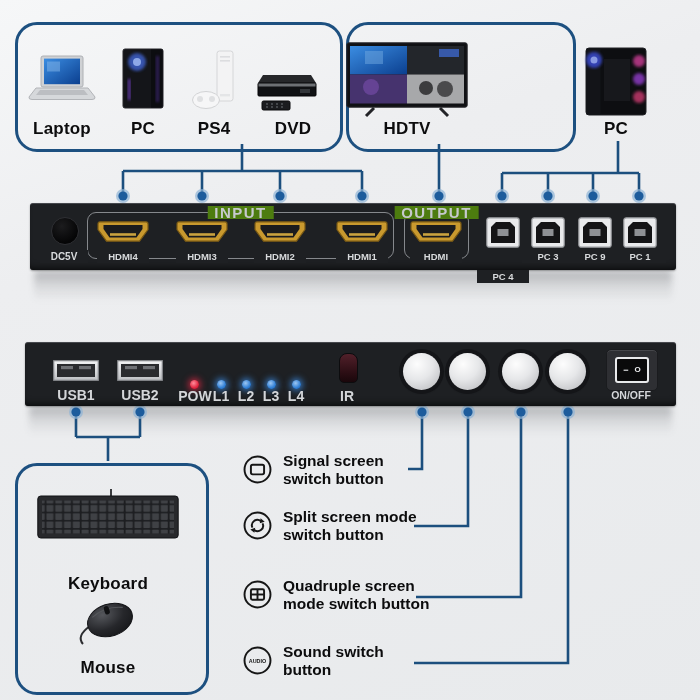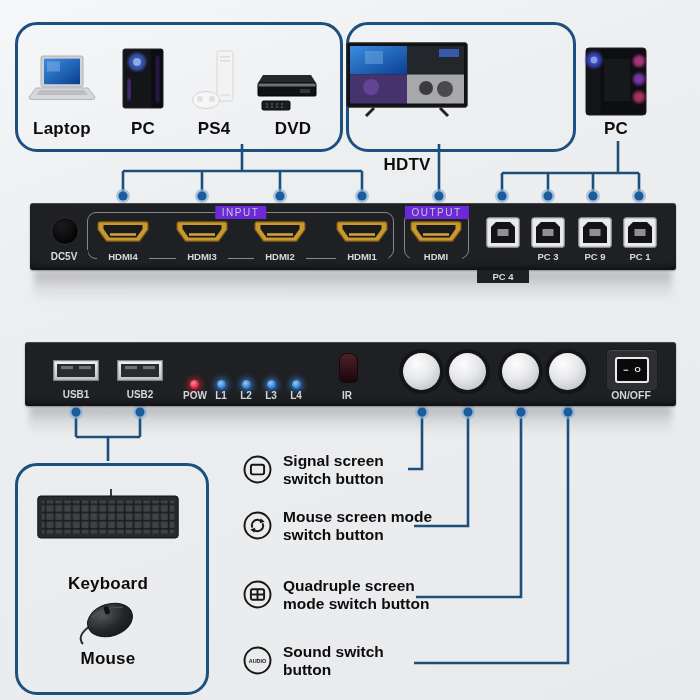--- a/index.html
+++ b/index.html
@@ -16,39 +16,39 @@
   .dev-item svg{display:block;}
   .dev-label{font-weight:bold;font-size:17px;letter-spacing:.2px;text-align:center;white-space:nowrap;}
   
   .panel{position:absolute;background:#1e2023;border-radius:3px;z-index:3;
     border-top:1px solid #46484d;box-shadow:inset 0 -7px 9px -7px #000,0 1px 2px rgba(0,0,0,.35);}
   .refl{position:absolute;z-index:1;filter:blur(3px);border-radius:4px;
     background:linear-gradient(180deg,rgba(45,48,54,.30),rgba(45,48,54,.10) 45%,rgba(45,48,54,0) 90%);}
   .port-label{position:absolute;font-size:9.5px;font-weight:bold;color:#d8dadc;text-align:center;
     background:#1e2023;line-height:13px;z-index:4;white-space:nowrap;}
   .bracket{position:absolute;border:1.5px solid #85888c;border-radius:9px;}
-  .grp-label{position:absolute;top:-7px;left:50%;transform:translateX(-50%);background:#6d28d9;
-    padding:0 7px;color:#c6c9cd;font-size:10px;font-weight:normal;letter-spacing:1.5px;line-height:13px;white-space:nowrap;}
+  .grp-label{position:absolute;top:-7px;left:50%;transform:translateX(-50%);background:#4d7c0f;
+    padding:0 7px;color:#c6c9cd;font-size:15px;font-weight:bold;letter-spacing:1.5px;line-height:13px;white-space:nowrap;}
   .dc-jack{position:absolute;width:26px;height:26px;border-radius:50%;
     background:radial-gradient(circle at 38% 32%,#1c1c1e,#050506 70%);border:1px solid #2e2f33;}
   .led{position:absolute;width:9px;height:9px;border-radius:50%;}
   .led-blue{background:radial-gradient(circle at 40% 35%,#9cc6f2,#2f7fd6 60%,#1d5ca8);box-shadow:0 0 6px 2px rgba(60,140,230,.75);}
   .led-red{background:radial-gradient(circle at 40% 35%,#ff8c9a,#e02540 60%,#a8102a);box-shadow:0 0 6px 2px rgba(235,40,70,.7);}
   .ir-eye{position:absolute;width:17px;height:28px;border-radius:8px 8px 5px 5px;
     background:linear-gradient(180deg,#51202a,#2a0d13 70%,#1a070b);border:1px solid #0c0c0e;}
   .push-btn{position:absolute;width:37px;height:37px;border-radius:50%;
     background:radial-gradient(circle at 38% 30%,#fdfdfd,#e6e7e9 45%,#c8c9cc 78%,#b3b4b7);
     box-shadow:0 0 0 4px #141518,0 2px 3px rgba(0,0,0,.55);}
   .rocker-bezel{position:absolute;width:50px;height:40px;background:#2e2f33;border:1px solid #1a1b1e;
     border-radius:5px;display:flex;align-items:center;justify-content:center;box-shadow:inset 0 1px 0 #46474b;}
   .rocker{width:30px;height:22px;background:#0a0a0b;border:2px solid #e9eaec;border-radius:3px;
     display:flex;align-items:center;justify-content:space-evenly;color:#f0f1f3;font-weight:bold;}
   .rocker .on{font-size:9px;line-height:9px;}
   .rocker .off{font-size:8px;line-height:8px;}
-  .panel-label{position:absolute;font-size:10px;font-weight:bold;color:#d4d6d9;text-align:center;line-height:12px;white-space:nowrap;}
+  .panel-label{position:absolute;font-size:14px;font-weight:bold;color:#d4d6d9;text-align:center;line-height:12px;white-space:nowrap;}
   
   .legend-row{position:absolute;left:242px;display:flex;align-items:center;gap:10px;z-index:3;}
   .legend-text{font-size:15.5px;font-weight:bold;line-height:17.5px;white-space:nowrap;}
   .legend-icon{display:block;flex:0 0 auto;}
   #connectors{position:absolute;left:0;top:0;z-index:2;}
 </style>
 </head>
 <body>
 
 <div id="stage">
@@ -222,21 +222,21 @@
           <circle cx="26" cy="32" r=".9"></circle>
         <circle cx="11" cy="35" r=".9"></circle>
           <circle cx="16" cy="35" r=".9"></circle>
           <circle cx="21" cy="35" r=".9"></circle>
           <circle cx="26" cy="35" r=".9"></circle>
       </g>
     </svg>
     <div class="dev-label" style="margin-top:7px;margin-left:12px;">DVD</div>
   </div>
 
-  <div class="dev-item" style="left:348px;top:42px;width:118px;gap:36px;">
+  <div class="dev-item" style="left:348px;top:42px;width:118px;">
     <svg class="legend-icon" width="122" height="76" viewBox="0 0 122 76">
       <rect x=".8" y=".8" width="120.4" height="64.4" rx="2" fill="#101114" stroke="#2a2b2f"></rect>
       <rect x="4" y="4" width="57" height="28.5" fill="url(#gscr)"></rect>
       <rect x="19" y="9" width="18" height="13" fill="#6fa8e0" opacity=".5"></rect>
       <rect x="61" y="4" width="57" height="28.5" fill="#23262b"></rect>
       <rect x="93" y="7" width="20" height="8" fill="#3c66c9" opacity=".8"></rect>
       <rect x="4" y="32.5" width="57" height="29" fill="#46336e"></rect>
       <circle cx="25" cy="45" r="8" fill="#7a4fae" opacity=".6"></circle>
       <rect x="61" y="32.5" width="57" height="29" fill="#a7a8aa"></rect>
       <circle cx="80" cy="46" r="7" fill="#3c3c3e"></circle>
@@ -388,21 +388,21 @@
 
   <div class="dev-item" style="left:74px;top:592px;width:68px;">
     <svg class="legend-icon" width="68" height="54" viewBox="0 0 68 54">
       <path d="M16 34 Q2 44 9 52" stroke="#2c2d30" stroke-width="2" fill="none"></path>
       <g transform="rotate(-18 36 28)">
         <ellipse cx="36" cy="28" rx="23" ry="16" fill="url(#gmouse)" stroke="#121316"></ellipse>
         <path d="M20 20 Q36 13 52 20" stroke="#55575b" stroke-width="1.2" fill="none"></path>
         <rect x="33.5" y="13.5" width="5" height="8.5" rx="2.3" fill="#101113"></rect>
       </g>
     </svg>
-    <div class="dev-label" style="margin-top:3px;text-align:right;">Mouse</div>
+    <div class="dev-label" style="margin-top:12px;text-align:right;">Mouse</div>
   </div>
 
   <div class="legend-row" style="top:452px;">
     <svg class="legend-icon" width="31" height="31" viewBox="0 0 32 32">
       <circle cx="16" cy="16" r="13.4" stroke="#161616" stroke-width="2" fill="none"></circle>
       <rect x="9.2" y="11" width="13.6" height="10" rx="1.8" stroke="#161616" stroke-width="2" fill="none"></rect>
     </svg>
     <div class="legend-text">
       <div>Signal screen</div>
       <div>switch button</div>
@@ -411,21 +411,21 @@
 
   <div class="legend-row" style="top:508px;">
     <svg class="legend-icon" width="31" height="31" viewBox="0 0 32 32">
       <circle cx="16" cy="16" r="13.4" stroke="#161616" stroke-width="2" fill="none"></circle>
       <path d="M10.8 18.2 A5.6 5.6 0 0 1 19.6 11.6" stroke="#161616" stroke-width="2" fill="none"></path>
       <path d="M19.2 8.6 L23.4 12 L18.4 13.8 Z" fill="#161616"></path>
       <path d="M21.2 13.8 A5.6 5.6 0 0 1 12.4 20.4" stroke="#161616" stroke-width="2" fill="none"></path>
       <path d="M12.8 23.4 L8.6 20 L13.6 18.2 Z" fill="#161616"></path>
     </svg>
     <div class="legend-text">
-      <div>Mouse screen mode</div>
+      <div>Split screen mode</div>
       <div>switch button</div>
     </div>
   </div>
 
   <div class="legend-row" style="top:577px;">
     <svg class="legend-icon" width="31" height="31" viewBox="0 0 32 32">
       <circle cx="16" cy="16" r="13.4" stroke="#161616" stroke-width="2" fill="none"></circle>
       <rect x="9.2" y="10.6" width="13.6" height="10.8" rx="1.5" stroke="#161616" stroke-width="2" fill="none"></rect>
       <line x1="16" y1="10.6" x2="16" y2="21.4" stroke="#161616" stroke-width="2"></line>
       <line x1="9.2" y1="16" x2="22.8" y2="16" stroke="#161616" stroke-width="2"></line>

